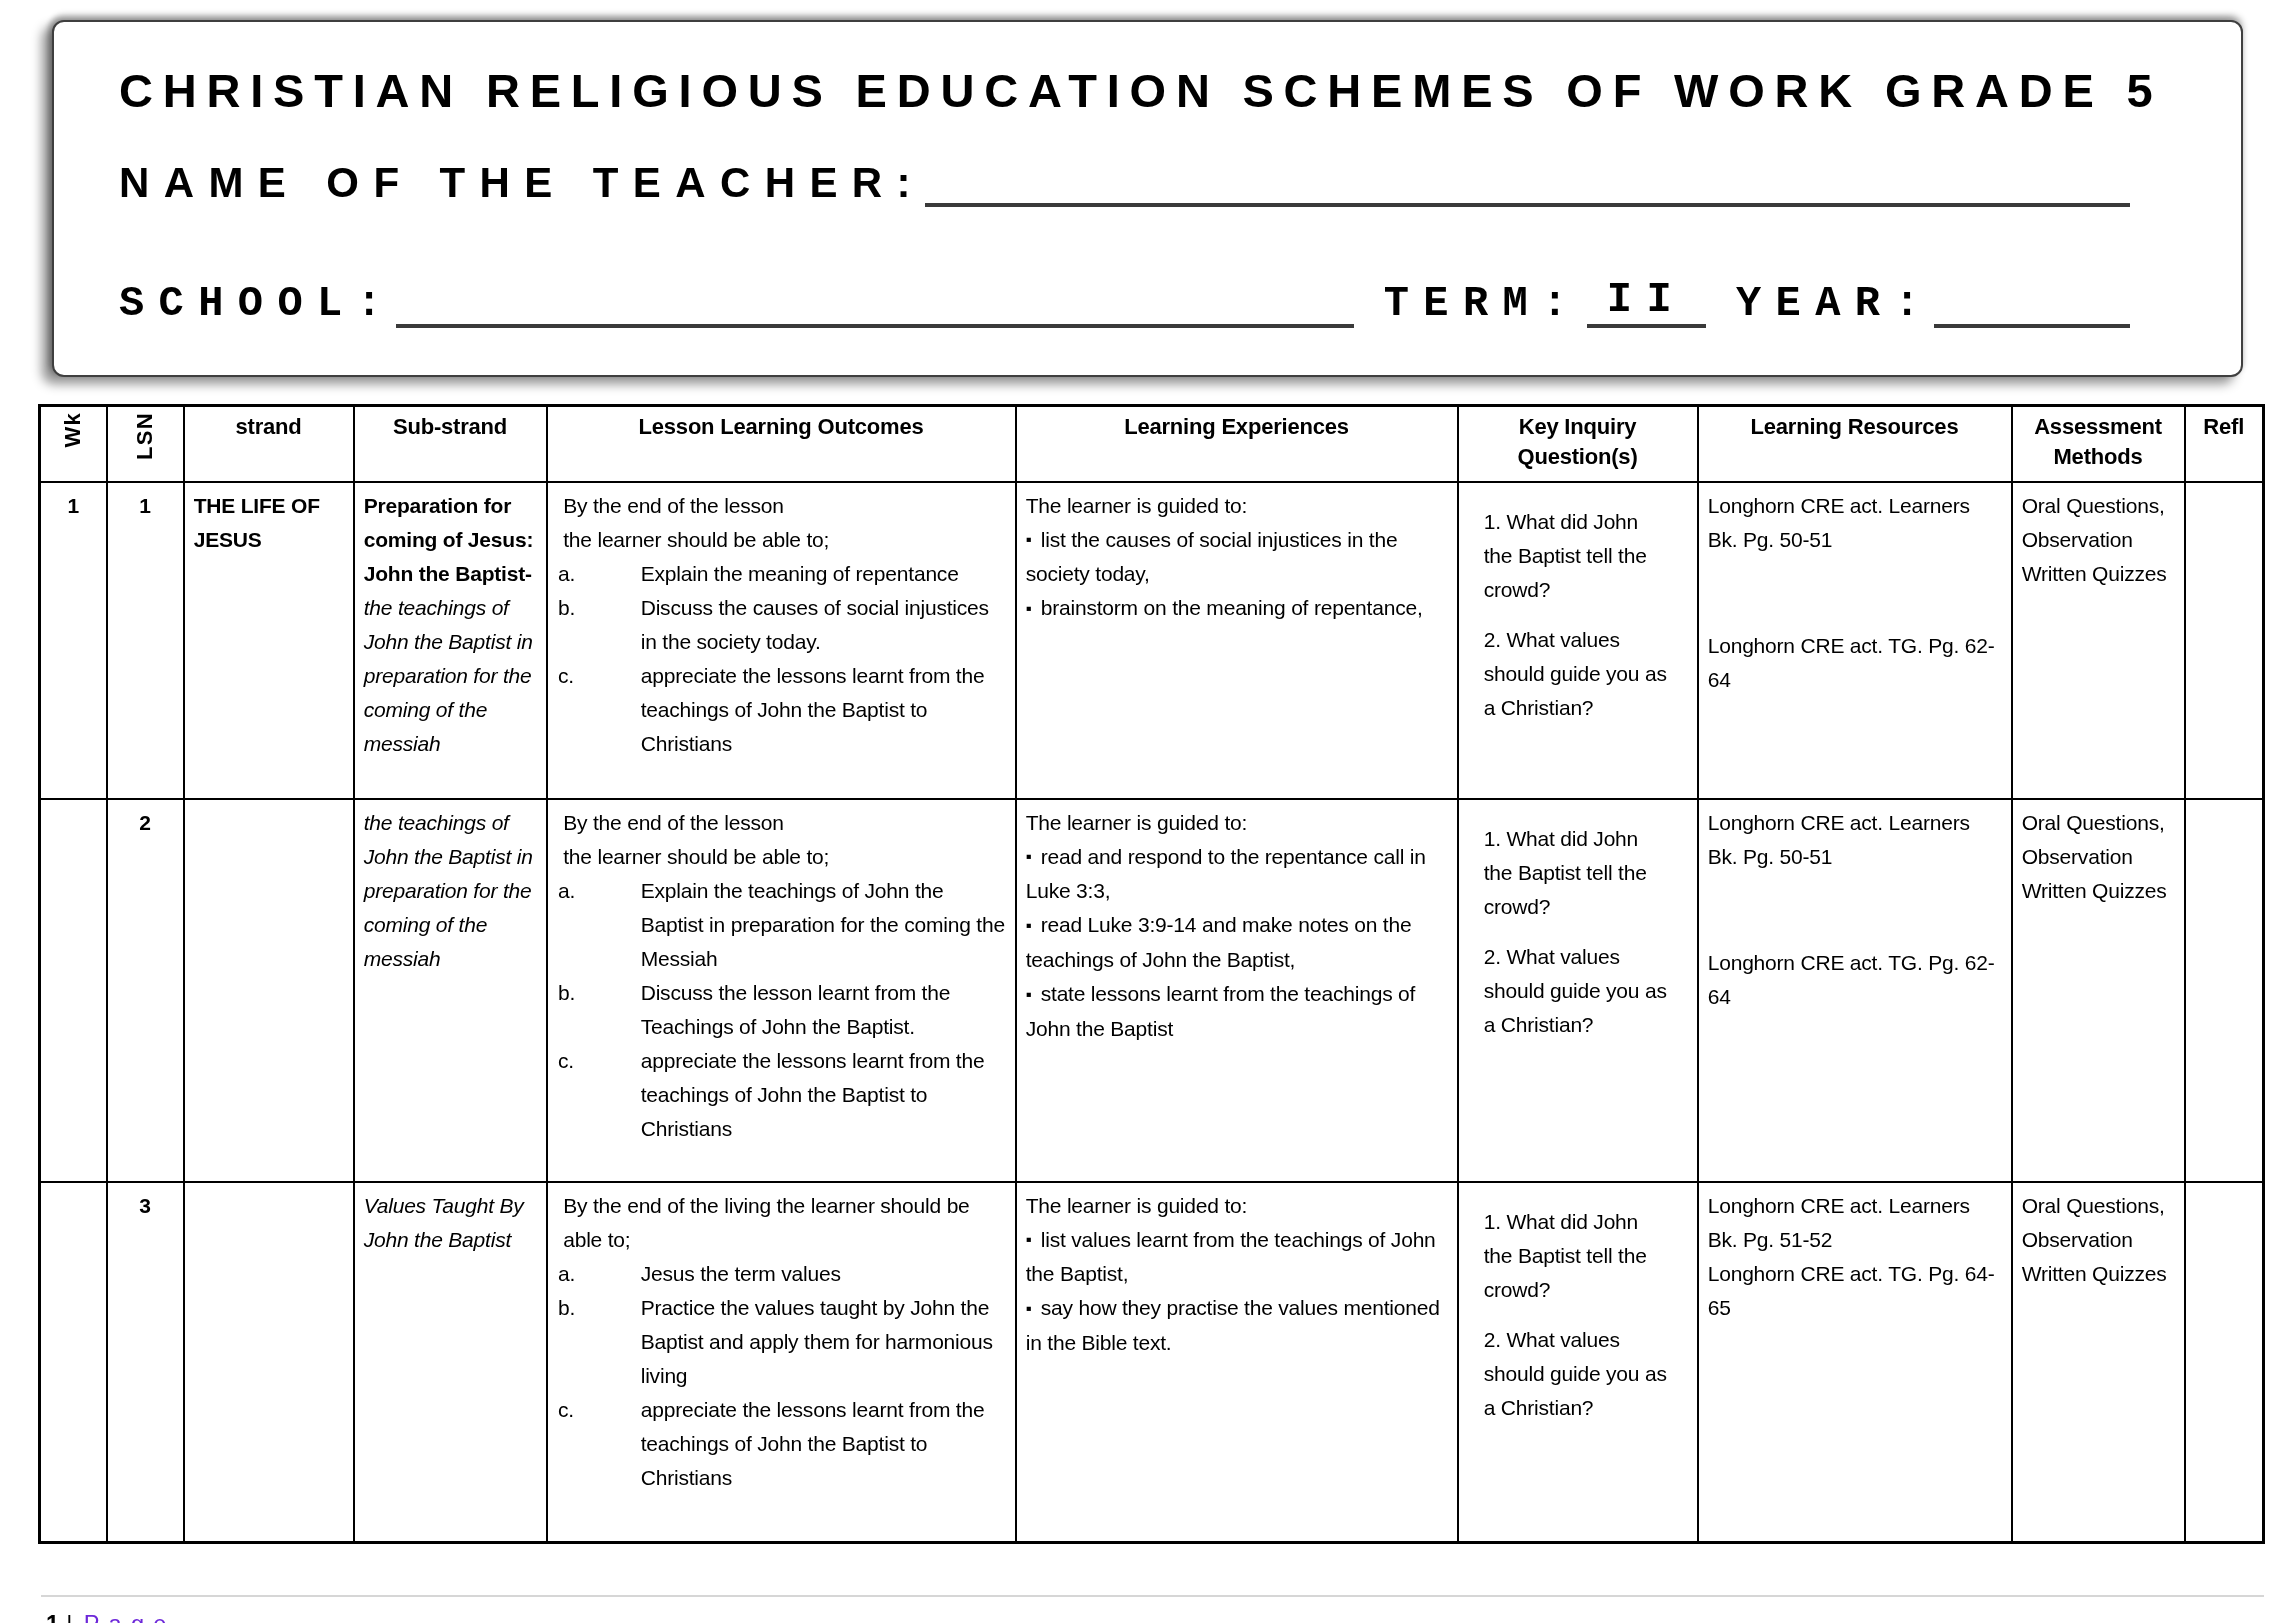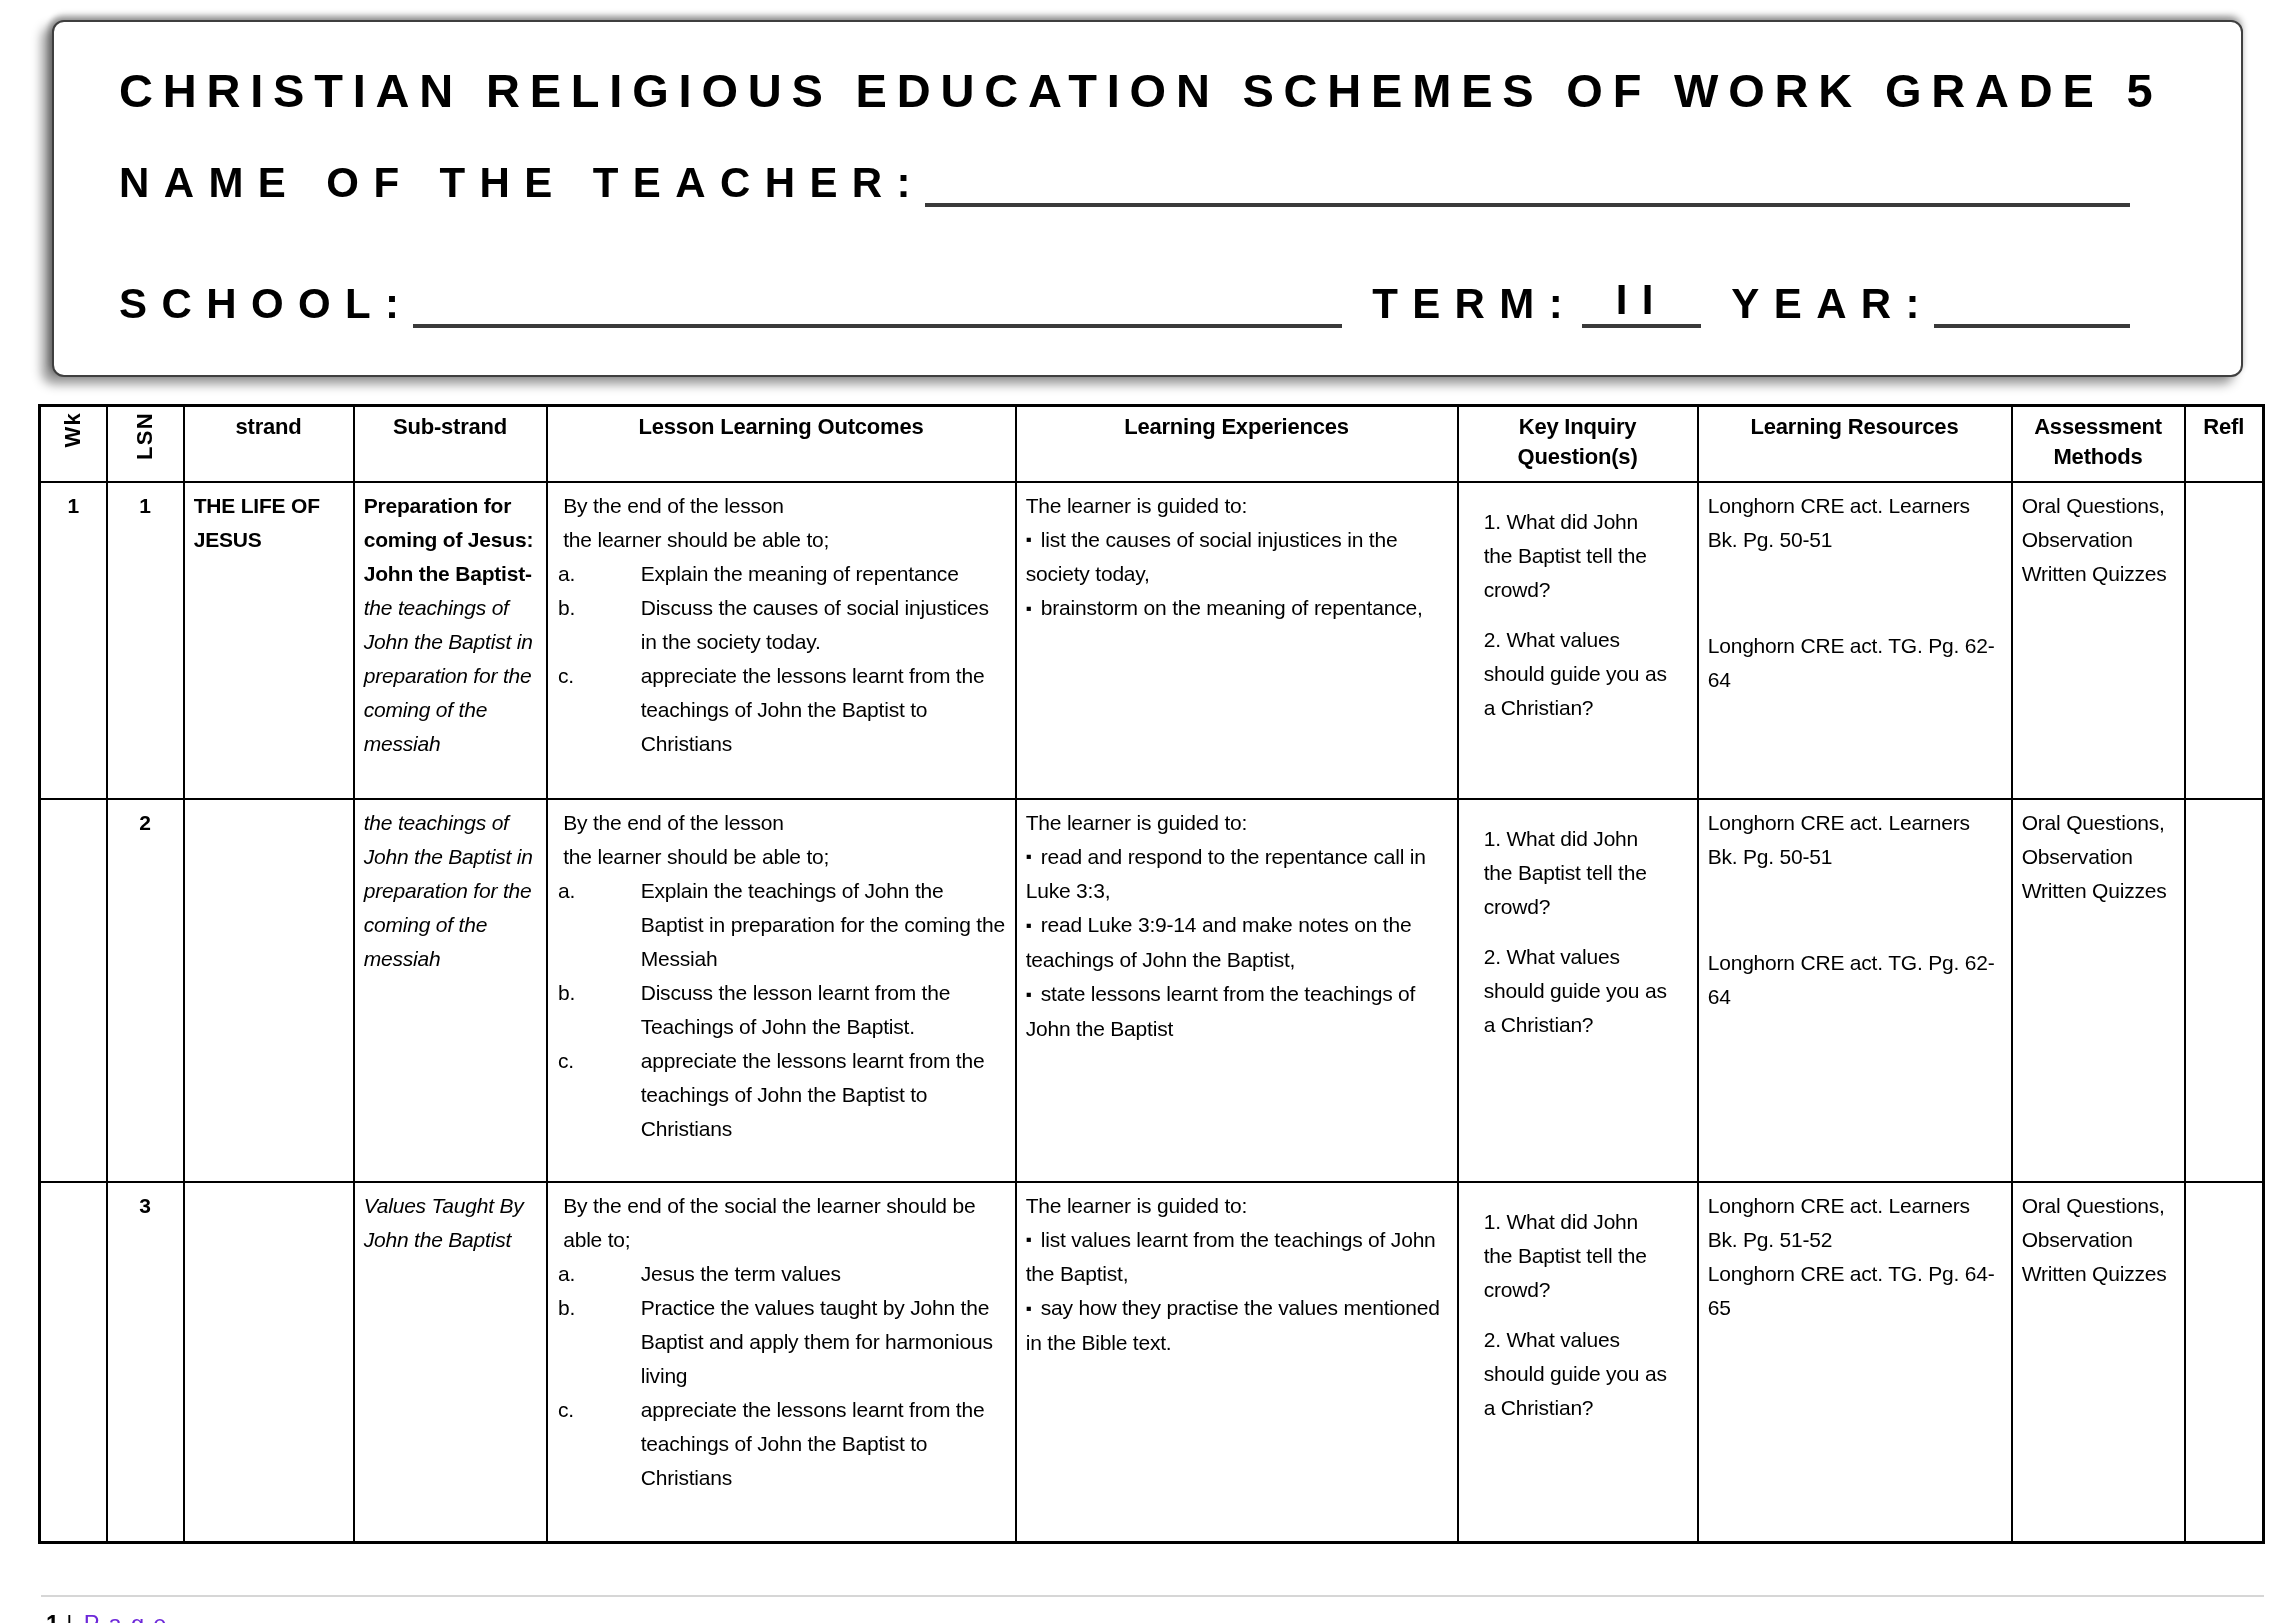--- a/index.html
+++ b/index.html
@@ -22,21 +22,21 @@
   }
   .hdr-title{
     font-size:47px;font-weight:bold;letter-spacing:9.8px;
     white-space:nowrap;
   }
   .hdr-line{
     display:flex;align-items:flex-end;
     font-size:42px;font-weight:bold;letter-spacing:14.4px;
     margin-top:41px;white-space:nowrap;
   }
-  .hdr-line.school-line{margin-top:33px;}
+  .hdr-line.school-line{margin-top:33px;font-family:Liberation Mono, monospace;}
   .u{border-bottom:4.6px solid #3a3a3a;}
   .fill{flex:1 1 auto;min-width:79px;}
   .school-fill{flex:1.35 1 auto;}
   .term-label{margin-left:30px;}
   .term-value{
     display:inline-block;min-width:85px;text-align:center;
     border-bottom:4.6px solid #3a3a3a;padding:0 17px;margin-left:5.2px;margin-top:36px;
   }
   .year-label{margin-left:30px;}
   .year-fill{flex:0 0 196px;}
@@ -238,21 +238,21 @@
       </tr>
 
       <tr class="r3">
         <td class="numcell"></td>
         <td class="numcell">3</td>
         <td></td>
         <td>
           <div class="ss-italic">Values Taught By John the Baptist</div>
         </td>
         <td>
-          <div class="o-intro">By the end of the social the learner should be able to;</div>
+          <div class="o-intro">By the end of the living the learner should be able to;</div>
           <div class="o-item">
             <span class="o-label">a.</span>
             <span>Jesus the term values</span>
           </div>
           <div class="o-item">
             <span class="o-label">b.</span>
             <span>Practice the values taught by John the Baptist and apply them for harmonious living</span>
           </div>
           <div class="o-item">
             <span class="o-label">c.</span>

